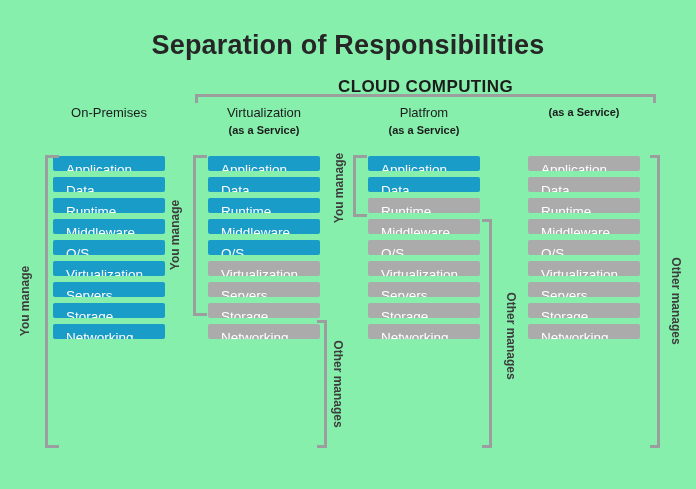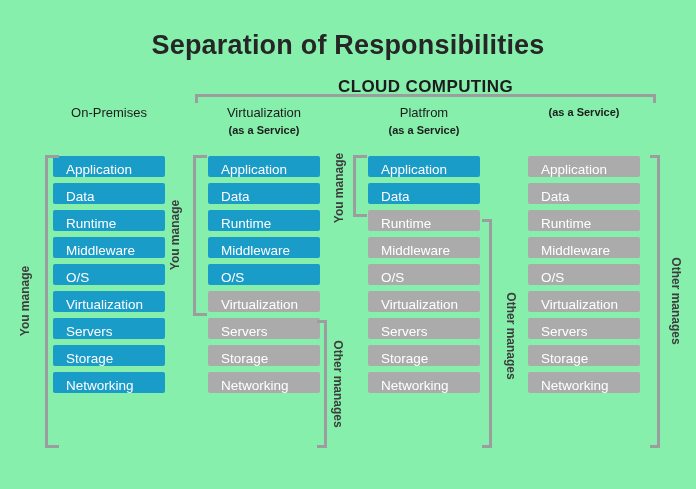--- a/index.html
+++ b/index.html
@@ -18,21 +18,21 @@
   }
   .top-bracket{
     position:absolute;left:195px;top:94px;width:461px;height:9px;box-sizing:border-box;
     border:3px solid var(--bracket);border-bottom:none;
   }
   .col-header{position:absolute;width:152px;text-align:center;top:104px;color:#1c1c1c;}
   .col-header .h-title{font-size:13px;font-weight:normal;line-height:18px;}
   .col-header .h-sub{font-size:11px;font-weight:bold;margin-top:2px;}
   .stack{position:absolute;top:156px;width:112px;}
   .layer-box{
-    width:112px;height:21px;margin-bottom:6px;border-radius:2px;box-sizing:border-box;
+    width:112px;height:15px;margin-bottom:6px;border-radius:2px;box-sizing:border-box;
     color:#ffffff;font-size:13.5px;line-height:27px;padding-left:13px;
     white-space:nowrap;overflow:hidden;
   }
   .managed{background:var(--managed);}
   .unmanaged{background:var(--unmanaged);}
   .bracket{position:absolute;box-sizing:border-box;}
   .bracket.left-open{border-left:3px solid var(--bracket);border-top:3px solid var(--bracket);border-bottom:3px solid var(--bracket);}
   .bracket.right-open{border-right:3px solid var(--bracket);border-top:3px solid var(--bracket);border-bottom:3px solid var(--bracket);}
   .side-label{
     position:absolute;width:120px;height:16px;text-align:center;

